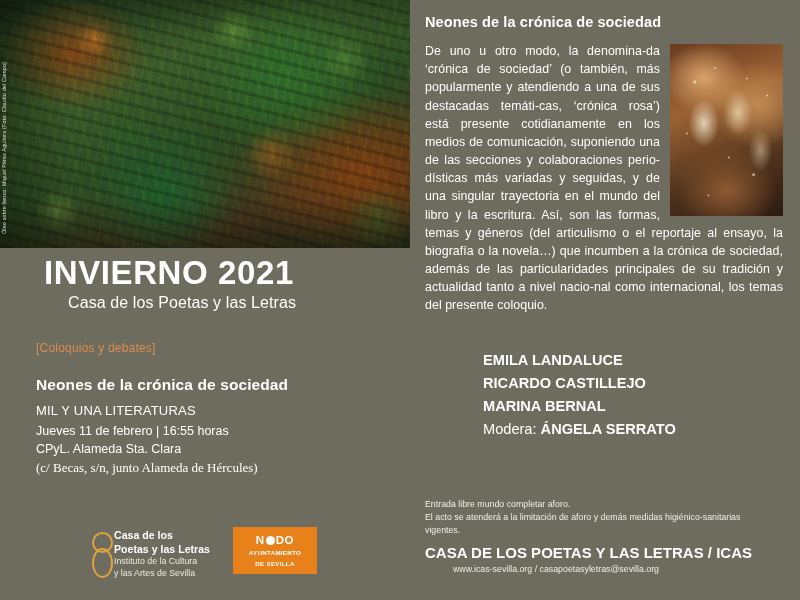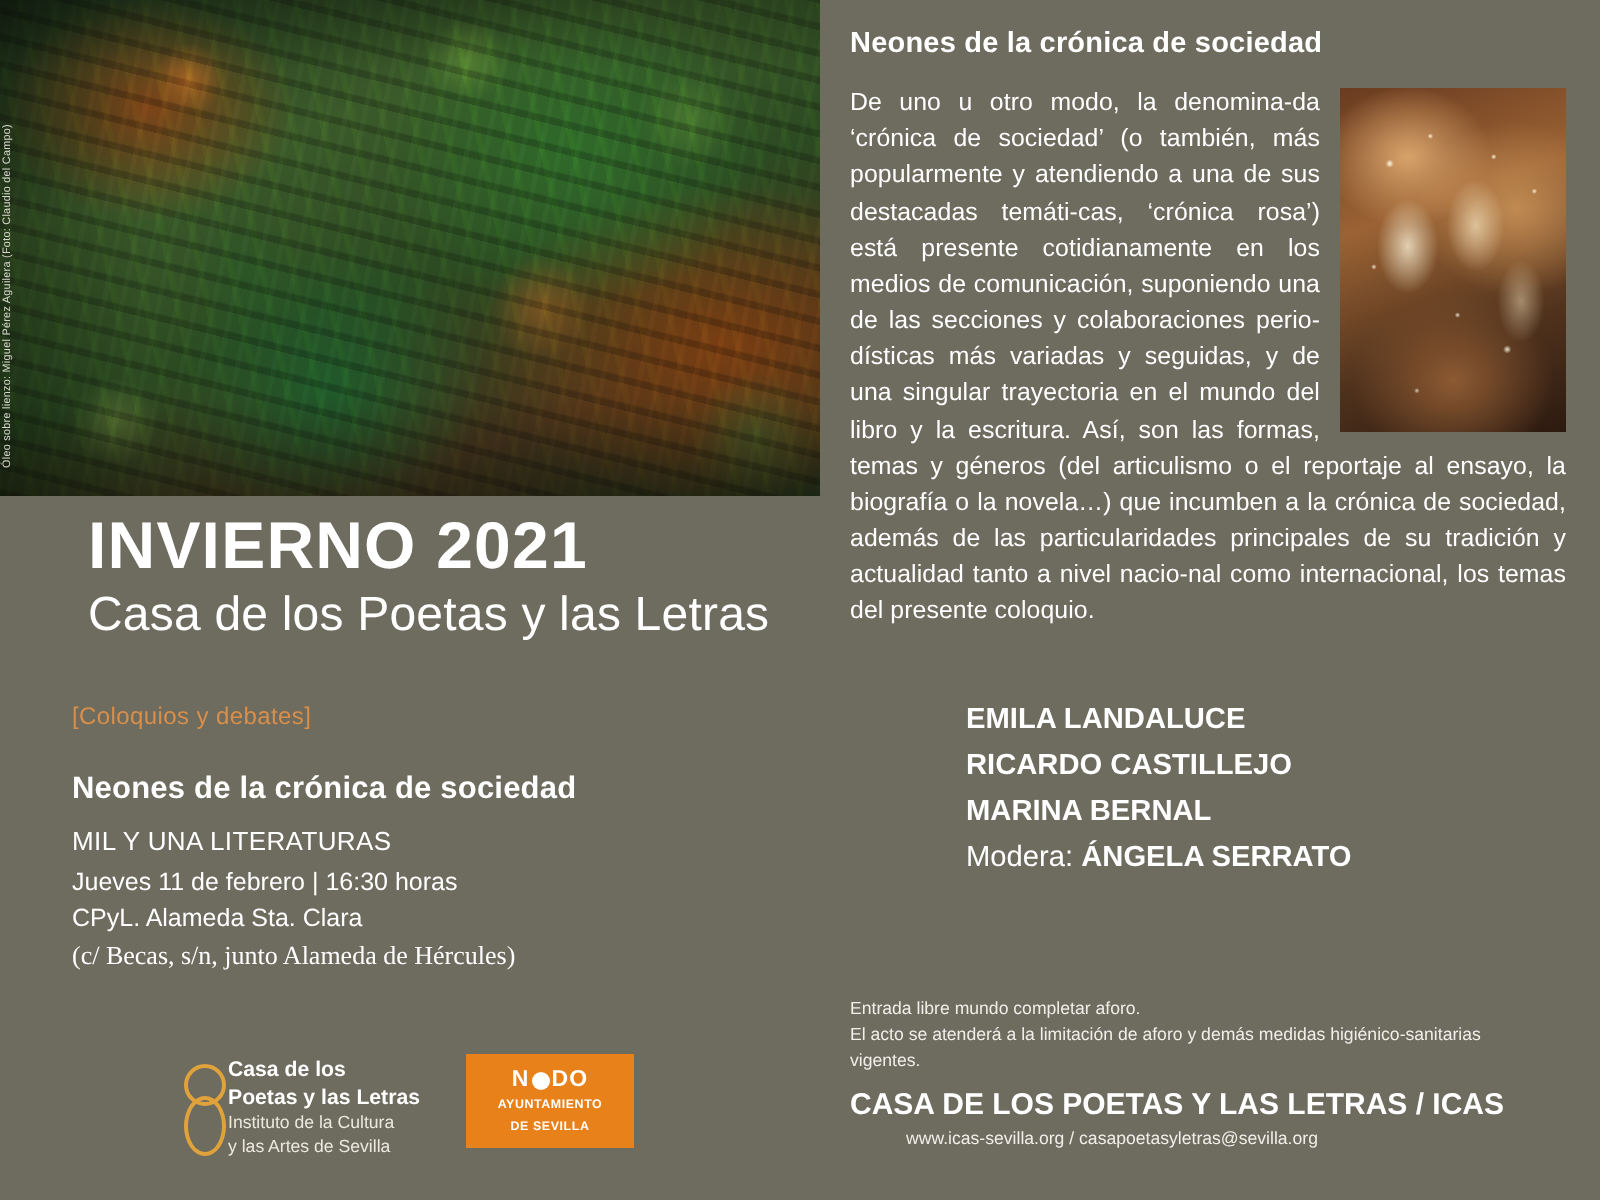--- a/index.html
+++ b/index.html
@@ -90,22 +90,22 @@
   }
   .title-main {
     margin: 8px 0 0 44px;
     font-size: 33px;
     font-weight: bold;
     letter-spacing: 0.6px;
     color: #ffffff;
     line-height: 1.05;
   }
   .title-sub {
-    margin: 3px 0 0 44px;
-    font-size: 24px;
+    margin: 3px 0 0 68px;
+    font-size: 16px;
     color: #ffffff;
     letter-spacing: 0.1px;
   }
   .section-tag {
     margin: 29px 0 0 36px;
     font-size: 12px;
     color: #d98f4a;
     letter-spacing: 0.2px;
   }
   .event-title {
@@ -315,21 +315,21 @@
     <div class="art-layer art-dark"></div>
     <div class="art-credit">Óleo sobre lienzo: Miguel Pérez Aguilera (Foto: Claudio del Campo)</div>
   </div>
 
   <div class="left-col">
     <div class="title-main">INVIERNO 2021</div>
     <div class="title-sub">Casa de los Poetas y las Letras</div>
     <div class="section-tag">[Coloquios y debates]</div>
     <div class="event-title">Neones de la crónica de sociedad</div>
     <div class="event-series">MIL Y UNA LITERATURAS</div>
-    <div class="event-when">Jueves 11 de febrero | 16:30 horas</div>
+    <div class="event-when">Jueves 11 de febrero | 16:55 horas</div>
     <div class="event-place">CPyL. Alameda Sta. Clara</div>
     <div class="event-address">(c/ Becas, s/n, junto Alameda de Hércules)</div>
   </div>
 
   <div class="right-col">
     <div class="r-title">Neones de la crónica de sociedad</div>
     <div class="body-wrap">
       <div class="photo">
         <div class="photo-layer photo-base"></div>
         <div class="photo-layer photo-glass"></div>

